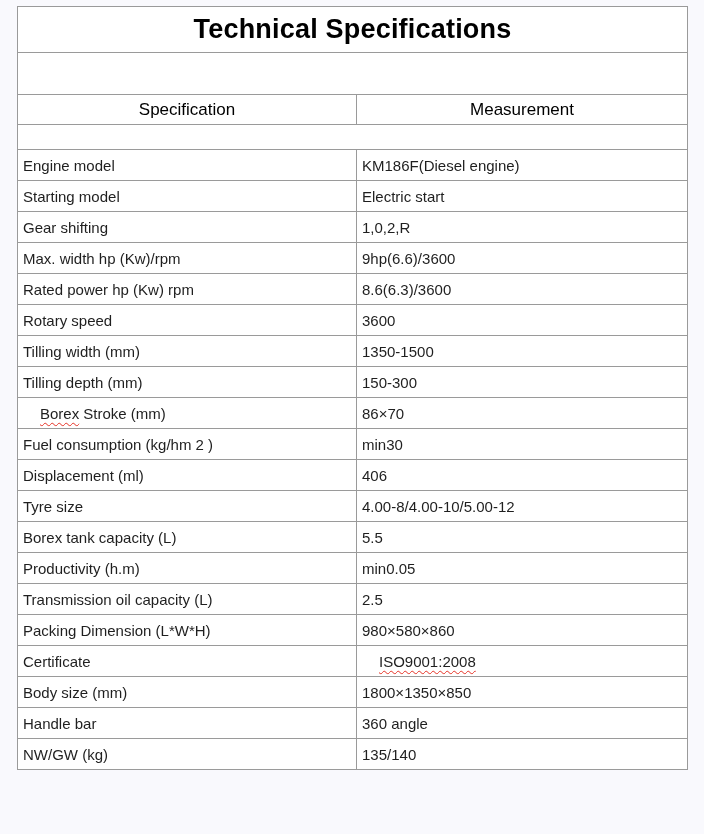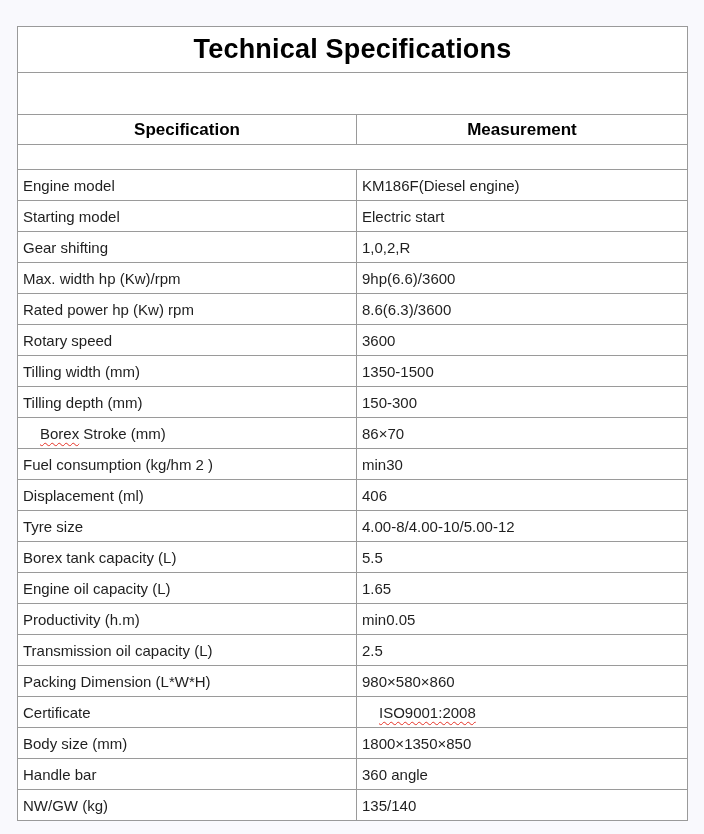--- a/index.html
+++ b/index.html
@@ -12,21 +12,21 @@
   }
   * { margin: 0; padding: 0; box-sizing: border-box; }
   html, body {
     width: 704px; height: 834px;
     background: var(--page-bg);
     font-family: "Liberation Sans", sans-serif;
     overflow: hidden;
   }
   .spec-table {
     position: absolute;
-    left: 17px; top: 26px;
+    left: 17px; top: 6px;
     width: 670px;
     border-collapse: collapse;
     background: var(--cell-bg);
     table-layout: fixed;
   }
   .spec-table td, .spec-table th {
     border: 1px solid var(--border);
     background: var(--cell-bg);
     vertical-align: middle;
   }
@@ -39,21 +39,21 @@
     font-weight: bold;
     color: var(--heading);
     letter-spacing: 0.2px;
   }
   .spacer-top td { height: 42px; }
   .spacer-mid td { height: 25px; }
   .header-row th {
     height: 30px;
     text-align: center;
     font-size: 17px;
-    font-weight: bold;
+    font-weight: normal;
     color: var(--heading);
   }
   .data-row td {
     height: 31px;
     font-size: 15px;
     color: var(--text);
     padding: 0 4px 0 5px;
     white-space: nowrap;
     overflow: hidden;
   }
@@ -136,24 +136,20 @@
       </tr>
       <tr class="data-row">
         <td>Tyre size</td>
         <td>4.00-8/4.00-10/5.00-12</td>
       </tr>
       <tr class="data-row">
         <td>Borex tank capacity (L)</td>
         <td>5.5</td>
       </tr>
       <tr class="data-row">
-        <td>Engine oil capacity (L)</td>
-        <td>1.65</td>
-      </tr>
-      <tr class="data-row">
         <td>Productivity (h.m)</td>
         <td>min0.05</td>
       </tr>
       <tr class="data-row">
         <td>Transmission oil capacity (L)</td>
         <td>2.5</td>
       </tr>
       <tr class="data-row">
         <td>Packing Dimension (L*W*H)</td>
         <td>980×580×860</td>

